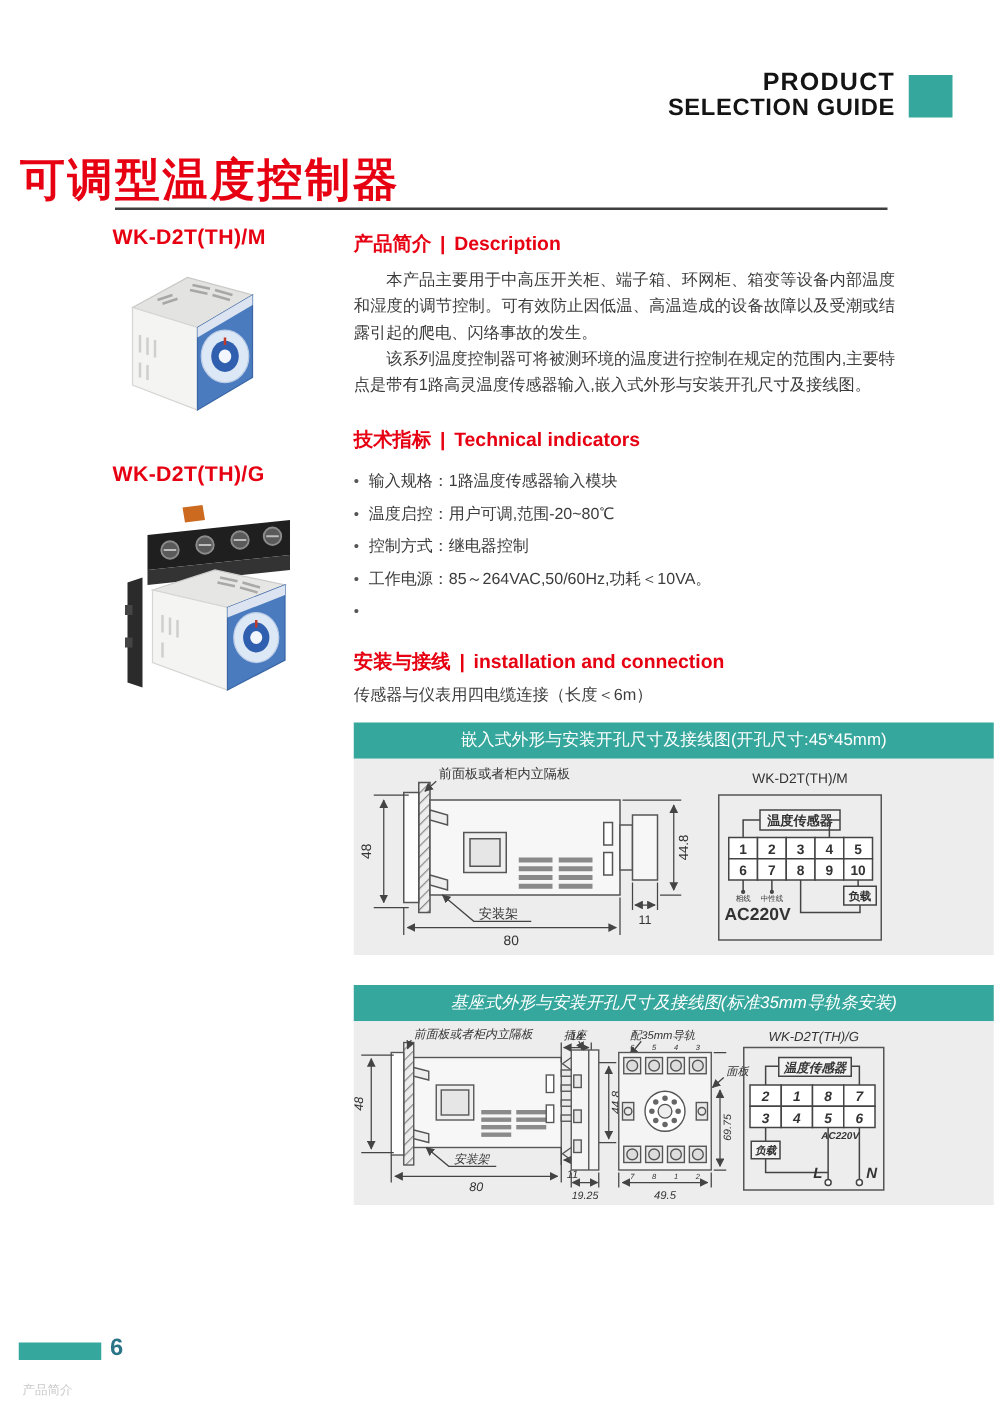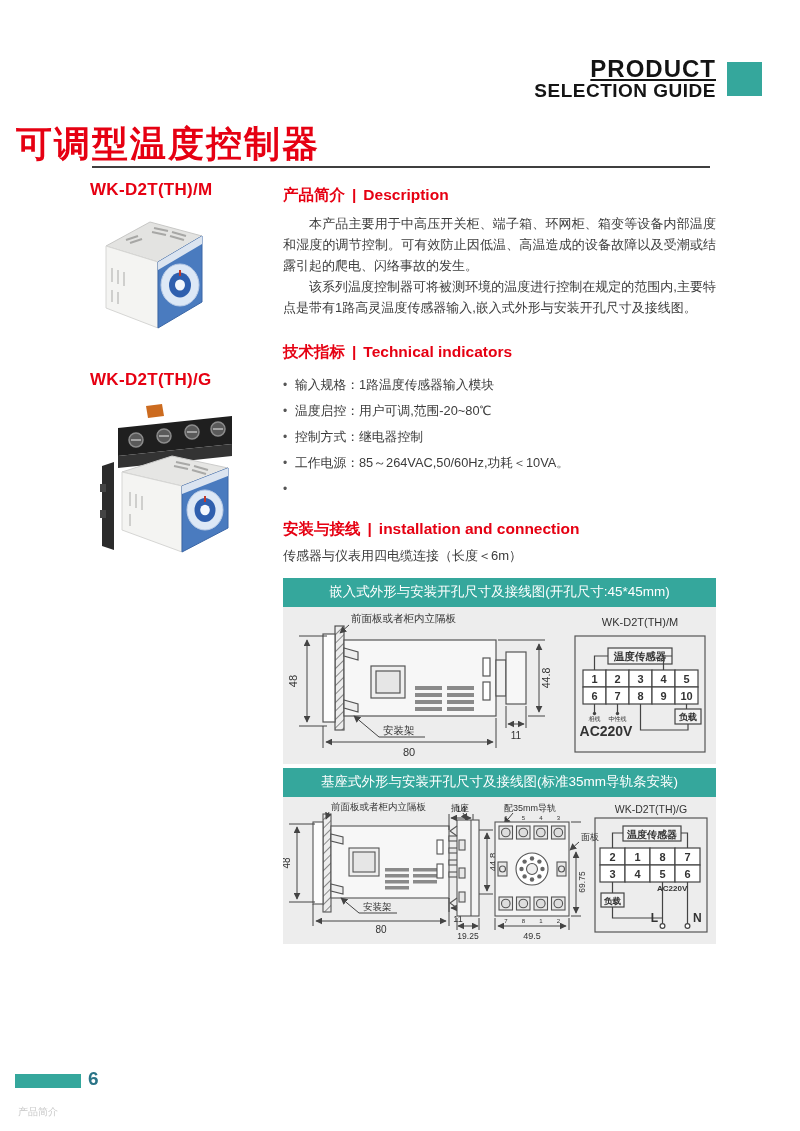--- a/index.html
+++ b/index.html
@@ -5,21 +5,21 @@
   * { margin:0; padding:0; box-sizing:border-box; }
   html,body { background:#fff; }
   body { font-family:"Liberation Sans", sans-serif; }
   .page {
     position:relative; width:800px; height:1131px; margin:0 auto;
     background:#ffffff; overflow:hidden;
   }
   
   .hdr { position:absolute; top:56px; right:38px; display:flex; align-items:center; gap:11px; }
   .hdr-text { text-align:right; color:#141414; }
-  .hdr-l1 { font-size:24px; font-weight:bold; line-height:1.05; letter-spacing:1px;text-decoration:underline; }
+  .hdr-l1 { font-size:20px; font-weight:bold; line-height:1.05; letter-spacing:1px; }
   .hdr-l2 { font-size:19px; font-weight:bold; line-height:1.1; letter-spacing:0.5px; }
   .hdr-square { width:35px; height:34px; background:#35a79c; }
   
   .title { position:absolute; top:120px; left:16px; width:100%; text-align:left;
            color:#e60012; font-size:36px; font-weight:bold; letter-spacing:2px; }
   .title-rule { position:absolute; top:166px; left:92px; width:618px; border-top:2px solid #3f3f3f; }
   
   .leftcol { position:absolute; left:90px; top:180px; width:188px; }
   .prod-name { color:#e60012; font-size:17px; font-weight:bold; letter-spacing:0.3px; }
   .photo { display:block; margin:10px 0 0 2px; }
@@ -30,22 +30,22 @@
   .sec-h .sep { margin:0 7px; font-weight:bold; }
   .para { font-size:13px; color:#3c3c3c; line-height:1.62; text-align:justify; text-indent:2em; }
   .tech { margin-top:24px; }
   .bullets { margin-top:9px; }
   .bullet { font-size:12.8px; color:#3c3c3c; padding:4px 0; display:flex; align-items:flex-end; }
   .dot { width:12px; color:#555; font-size:12px; line-height:1.5; }
   .dot::before { content:"•"; }
   .install { margin-top:17px; }
   .install-note { font-size:13px; color:#3c3c3c; margin-top:2px; }
   
-  .dbox { width:433px; margin-top:13px;border-radius:19px; }
-  .dbox + .dbox { margin-top:4px; }
+  .dbox { width:512px; margin-top:13px;border-radius:19px; }
+  .dbox + .dbox { margin-top:24px;font-style:italic; }
   .dbox-h { background:#35a79c; color:#ffffff; font-size:13.5px; text-align:center; padding:5px 0 6px; }
   .dbox-b { background:#ededed; padding:3px 0 2px; }
   svg { display:block; }
   svg text { font-family:"Liberation Sans", sans-serif; fill:#333; }
   
   .foot-bar { position:absolute; left:15px; top:1074px; width:66px; height:14px; background:#35a79c; }
   .foot-num { position:absolute; left:88px; top:1068px; font-size:19px; font-weight:bold; color:#2a7487; }
   .watermark { position:absolute; left:18px; top:1105px; font-size:10px; color:#c9c9c9; }
 </style>
 </head>

